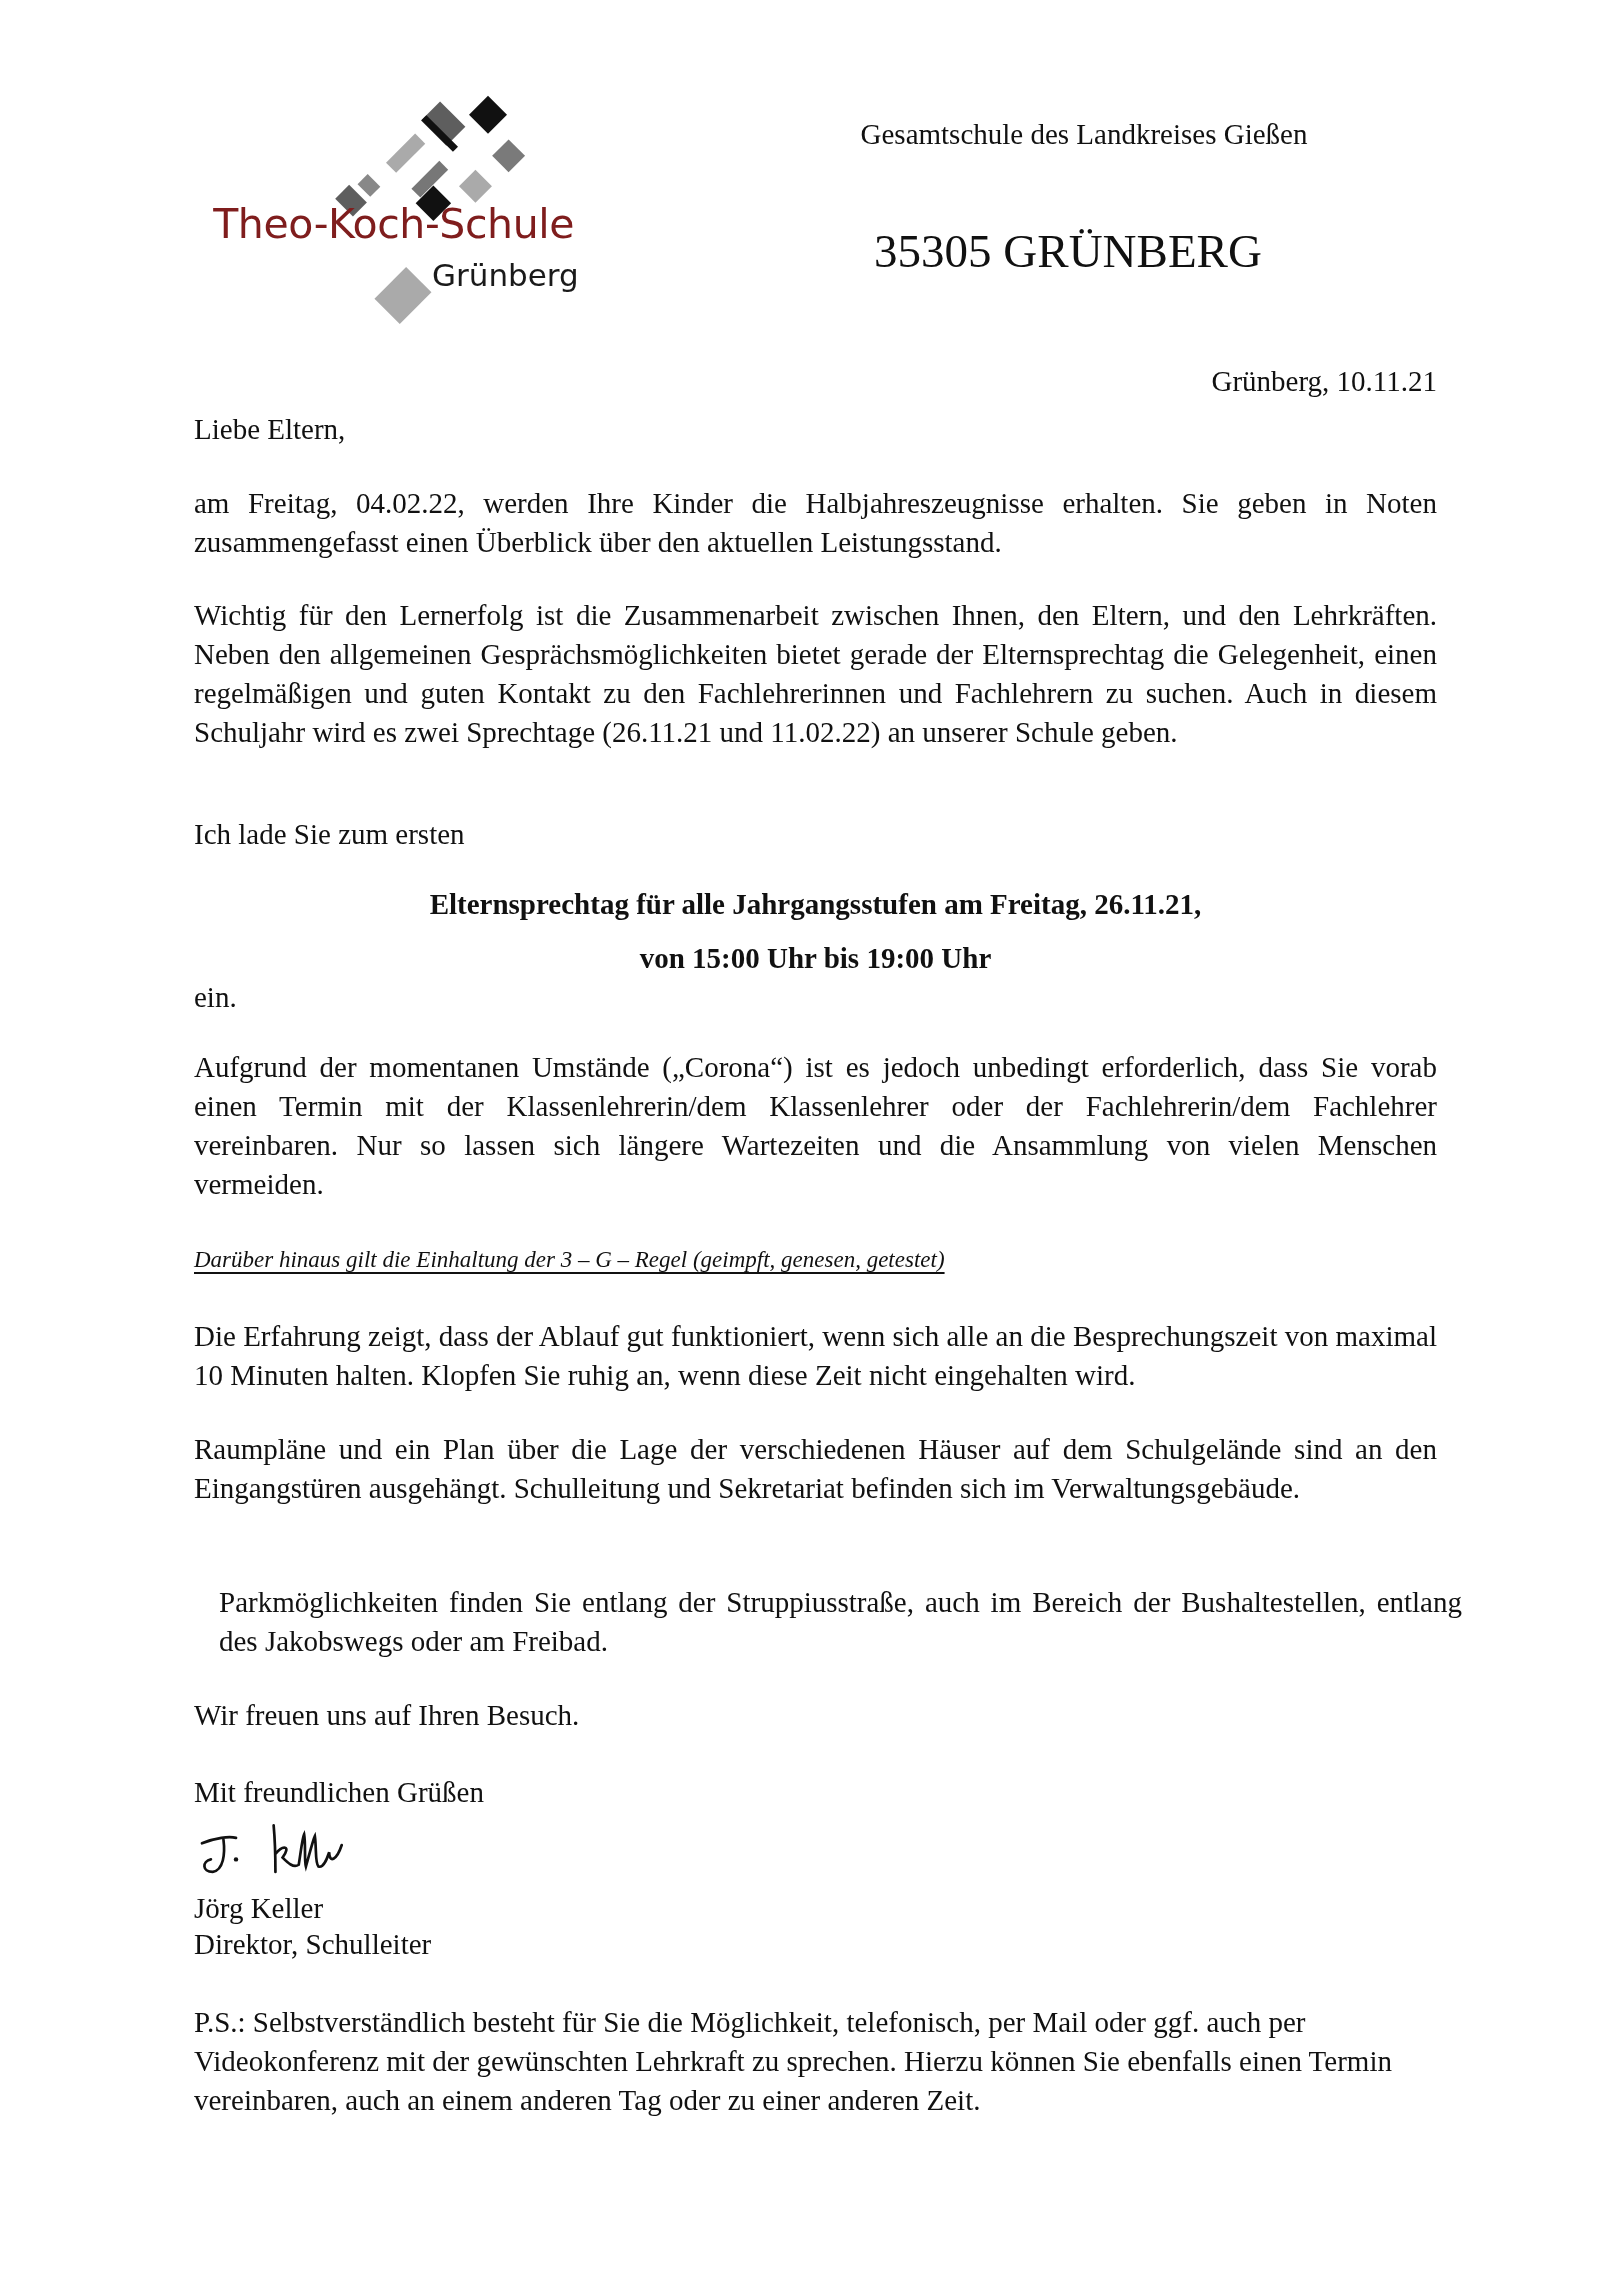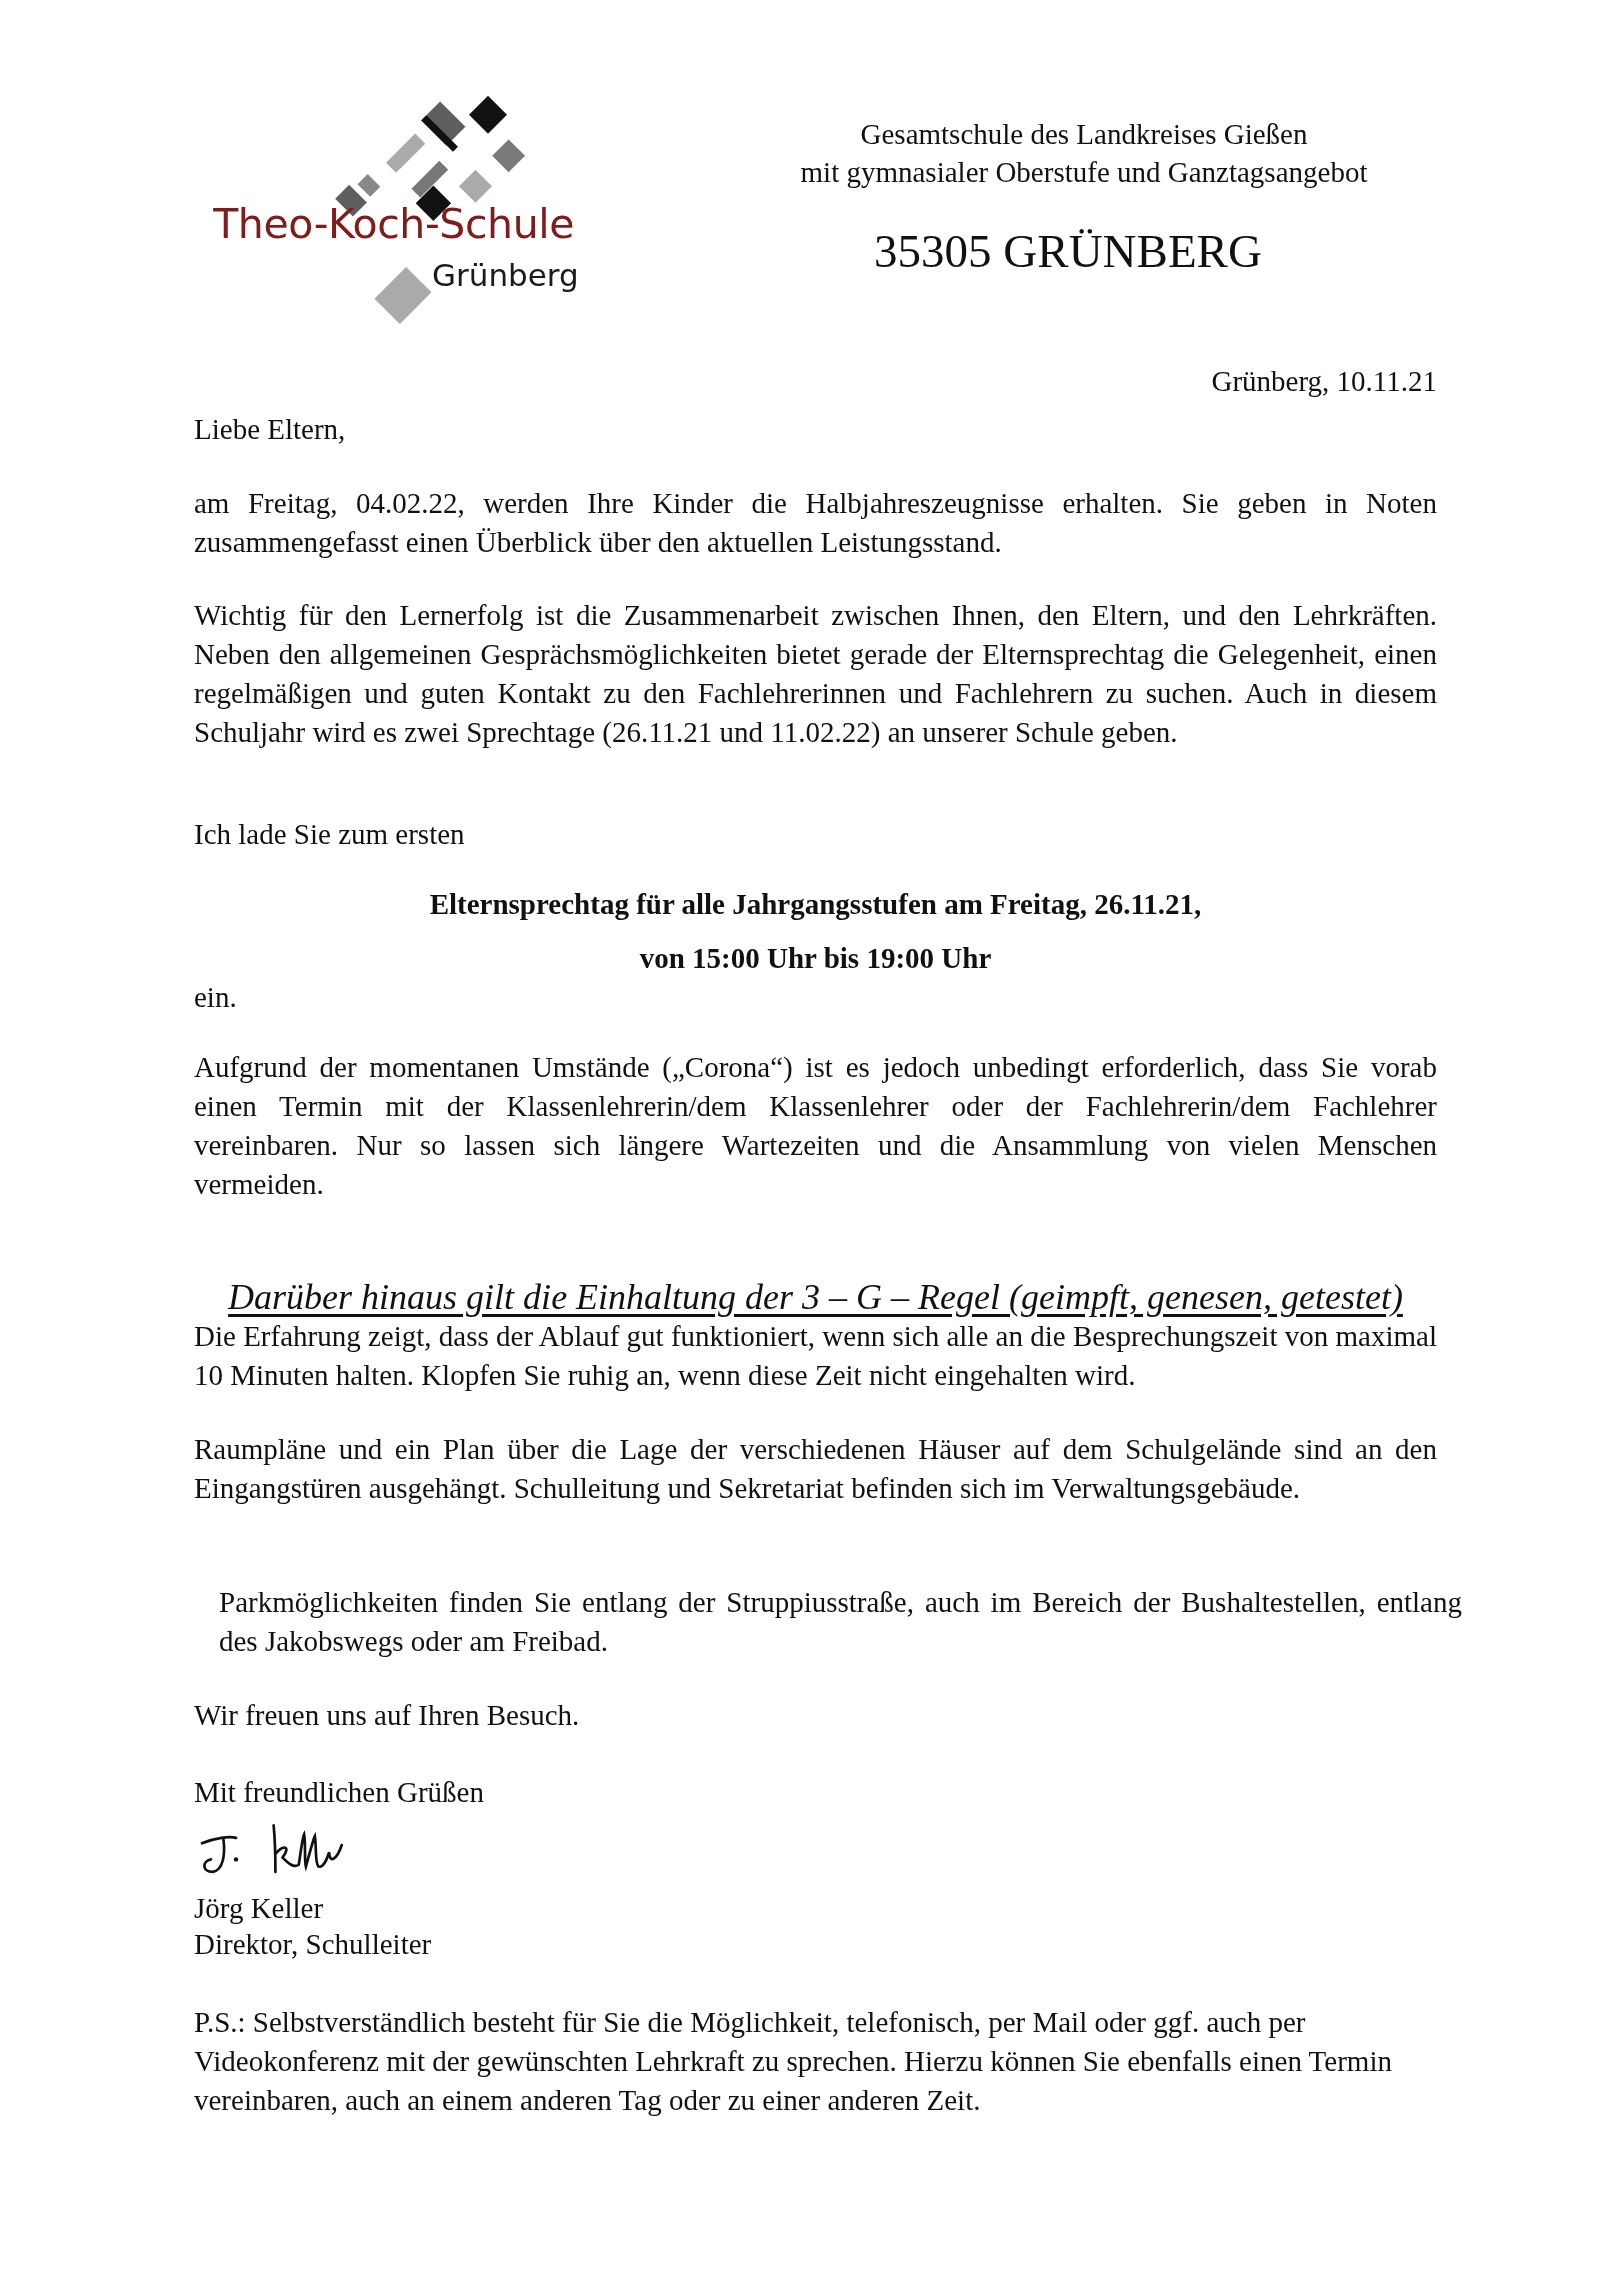--- a/index.html
+++ b/index.html
@@ -18,21 +18,21 @@
   .body p { margin: 0; }
   .greet { top: 410px; }
   .p1 { top: 484px; }
   .p2 { top: 596px; }
   .p3 { top: 815px; }
   .event { left: 194px; width: 1243px; text-align: center; font-weight: bold; font-size: 29px; }
   .ev1 { top: 888px; }
   .ev2 { top: 942px; }
   .ein { top: 978px; }
   .p4 { top: 1048px; }
-  .rule { left: 194px; width: 1243px; top: 1276px; text-align: center; font-style: italic; font-size: 36px; }
+  .rule { left: 194px; width: 1243px; top: 1247px; font-style: italic; font-size: 23px; }
   .rule span { text-decoration: underline; text-underline-offset: 5.4px; }
   .p5 { top: 1317px; }
   .p6 { top: 1430px; }
   .p7 { top: 1583px; margin-left: 25px; }
   .p8 { top: 1696px; }
   .p9 { top: 1773px; }
   .sig { left: 193px; top: 1818px; width: 224px; height: 72px; }
   .p10 { top: 1890px; line-height: 36px; }
   .ps { top: 2003px; text-align: left; }
 </style>
@@ -52,21 +52,20 @@
     <rect x="148" y="118" width="28" height="22" fill="#5e5e5e" transform="rotate(45 162 129)"></rect>
     <rect x="240" y="118" width="28" height="28" fill="#111" transform="rotate(45 254 132)"></rect>
     <rect x="195" y="215" width="50" height="40" fill="#aaa" transform="rotate(-45 220 235)"></rect>
   </svg>
   <div class="logo-name">Theo-Koch-Schule</div>
   <div class="logo-sub">Grünberg</div>
 </div>
 
 <div class="abs header-right">
   <div>Gesamtschule des Landkreises Gießen</div>
-  <div>mit gymnasialer Oberstufe und Ganztagsangebot</div>
 </div>
 <div class="abs city">35305 GRÜNBERG</div>
 
 <div class="abs date">Grünberg, 10.11.21</div>
 
 <div class="abs body greet">Liebe Eltern,</div>
 <div class="abs body p1">
     <p>am Freitag, 04.02.22, werden Ihre Kinder die Halbjahreszeugnisse erhalten. Sie geben in Noten zusammengefasst einen Überblick über den aktuellen Leistungsstand.</p>
   </div>
 <div class="abs body p2">

